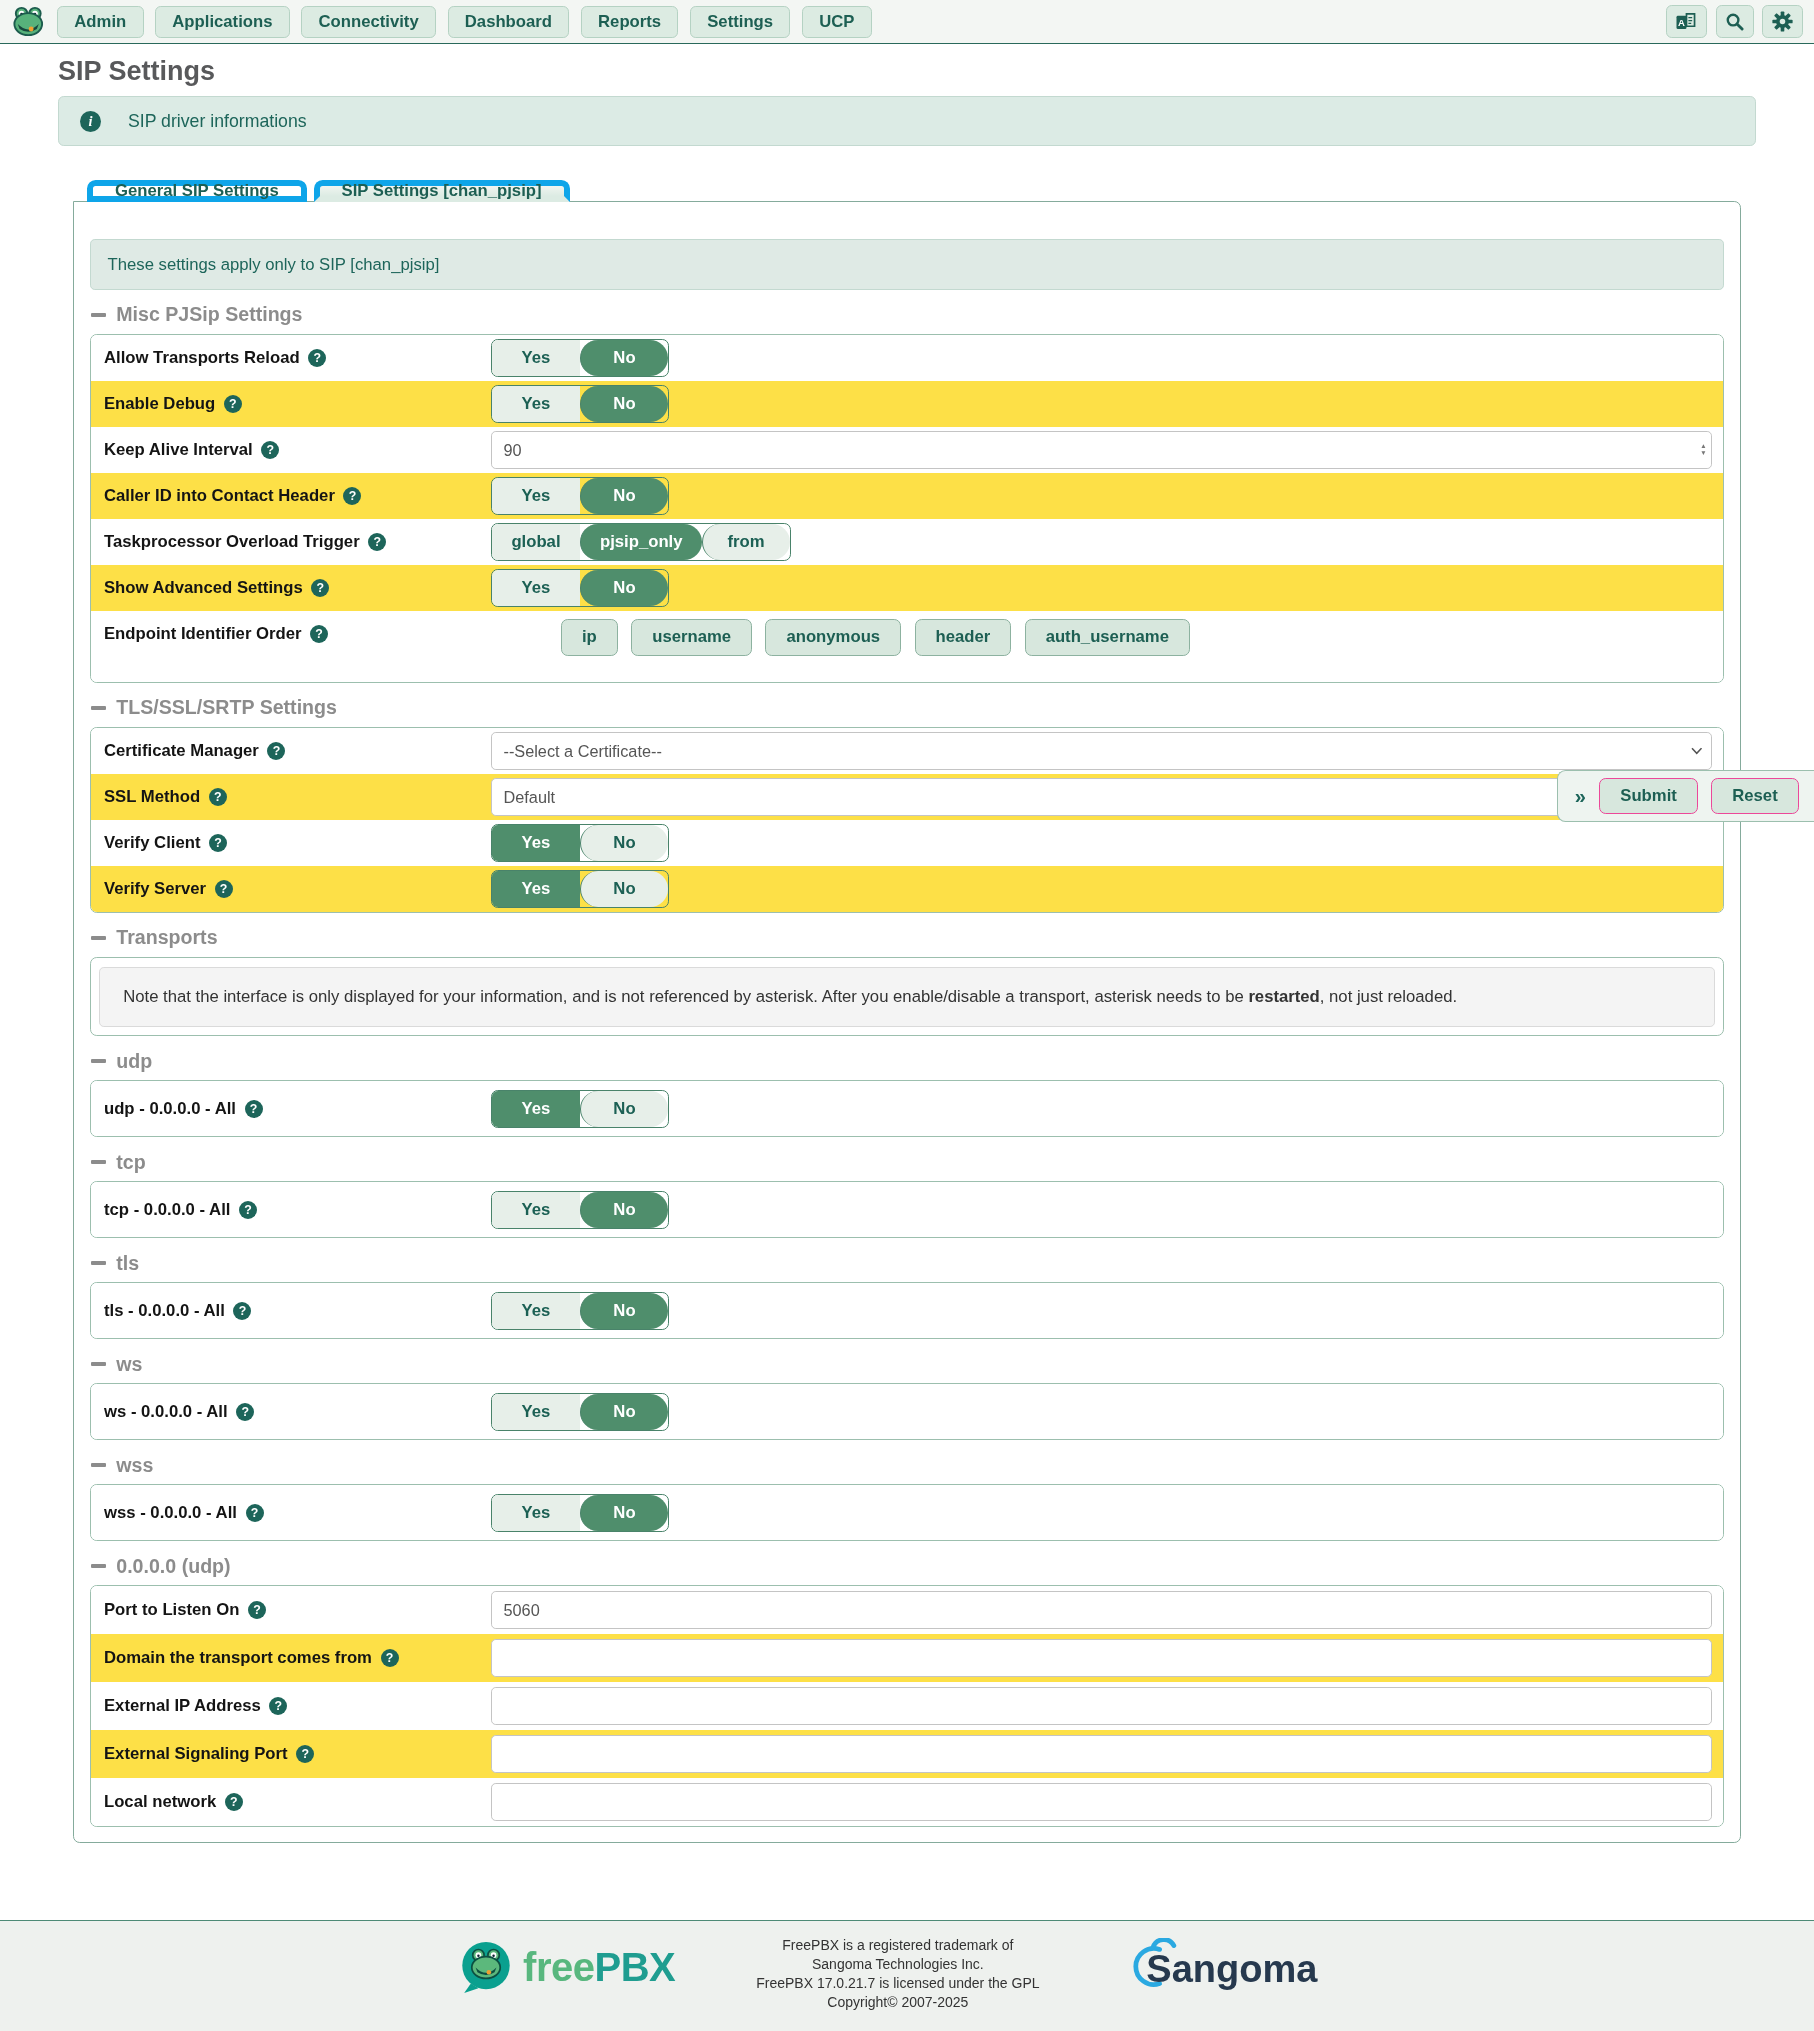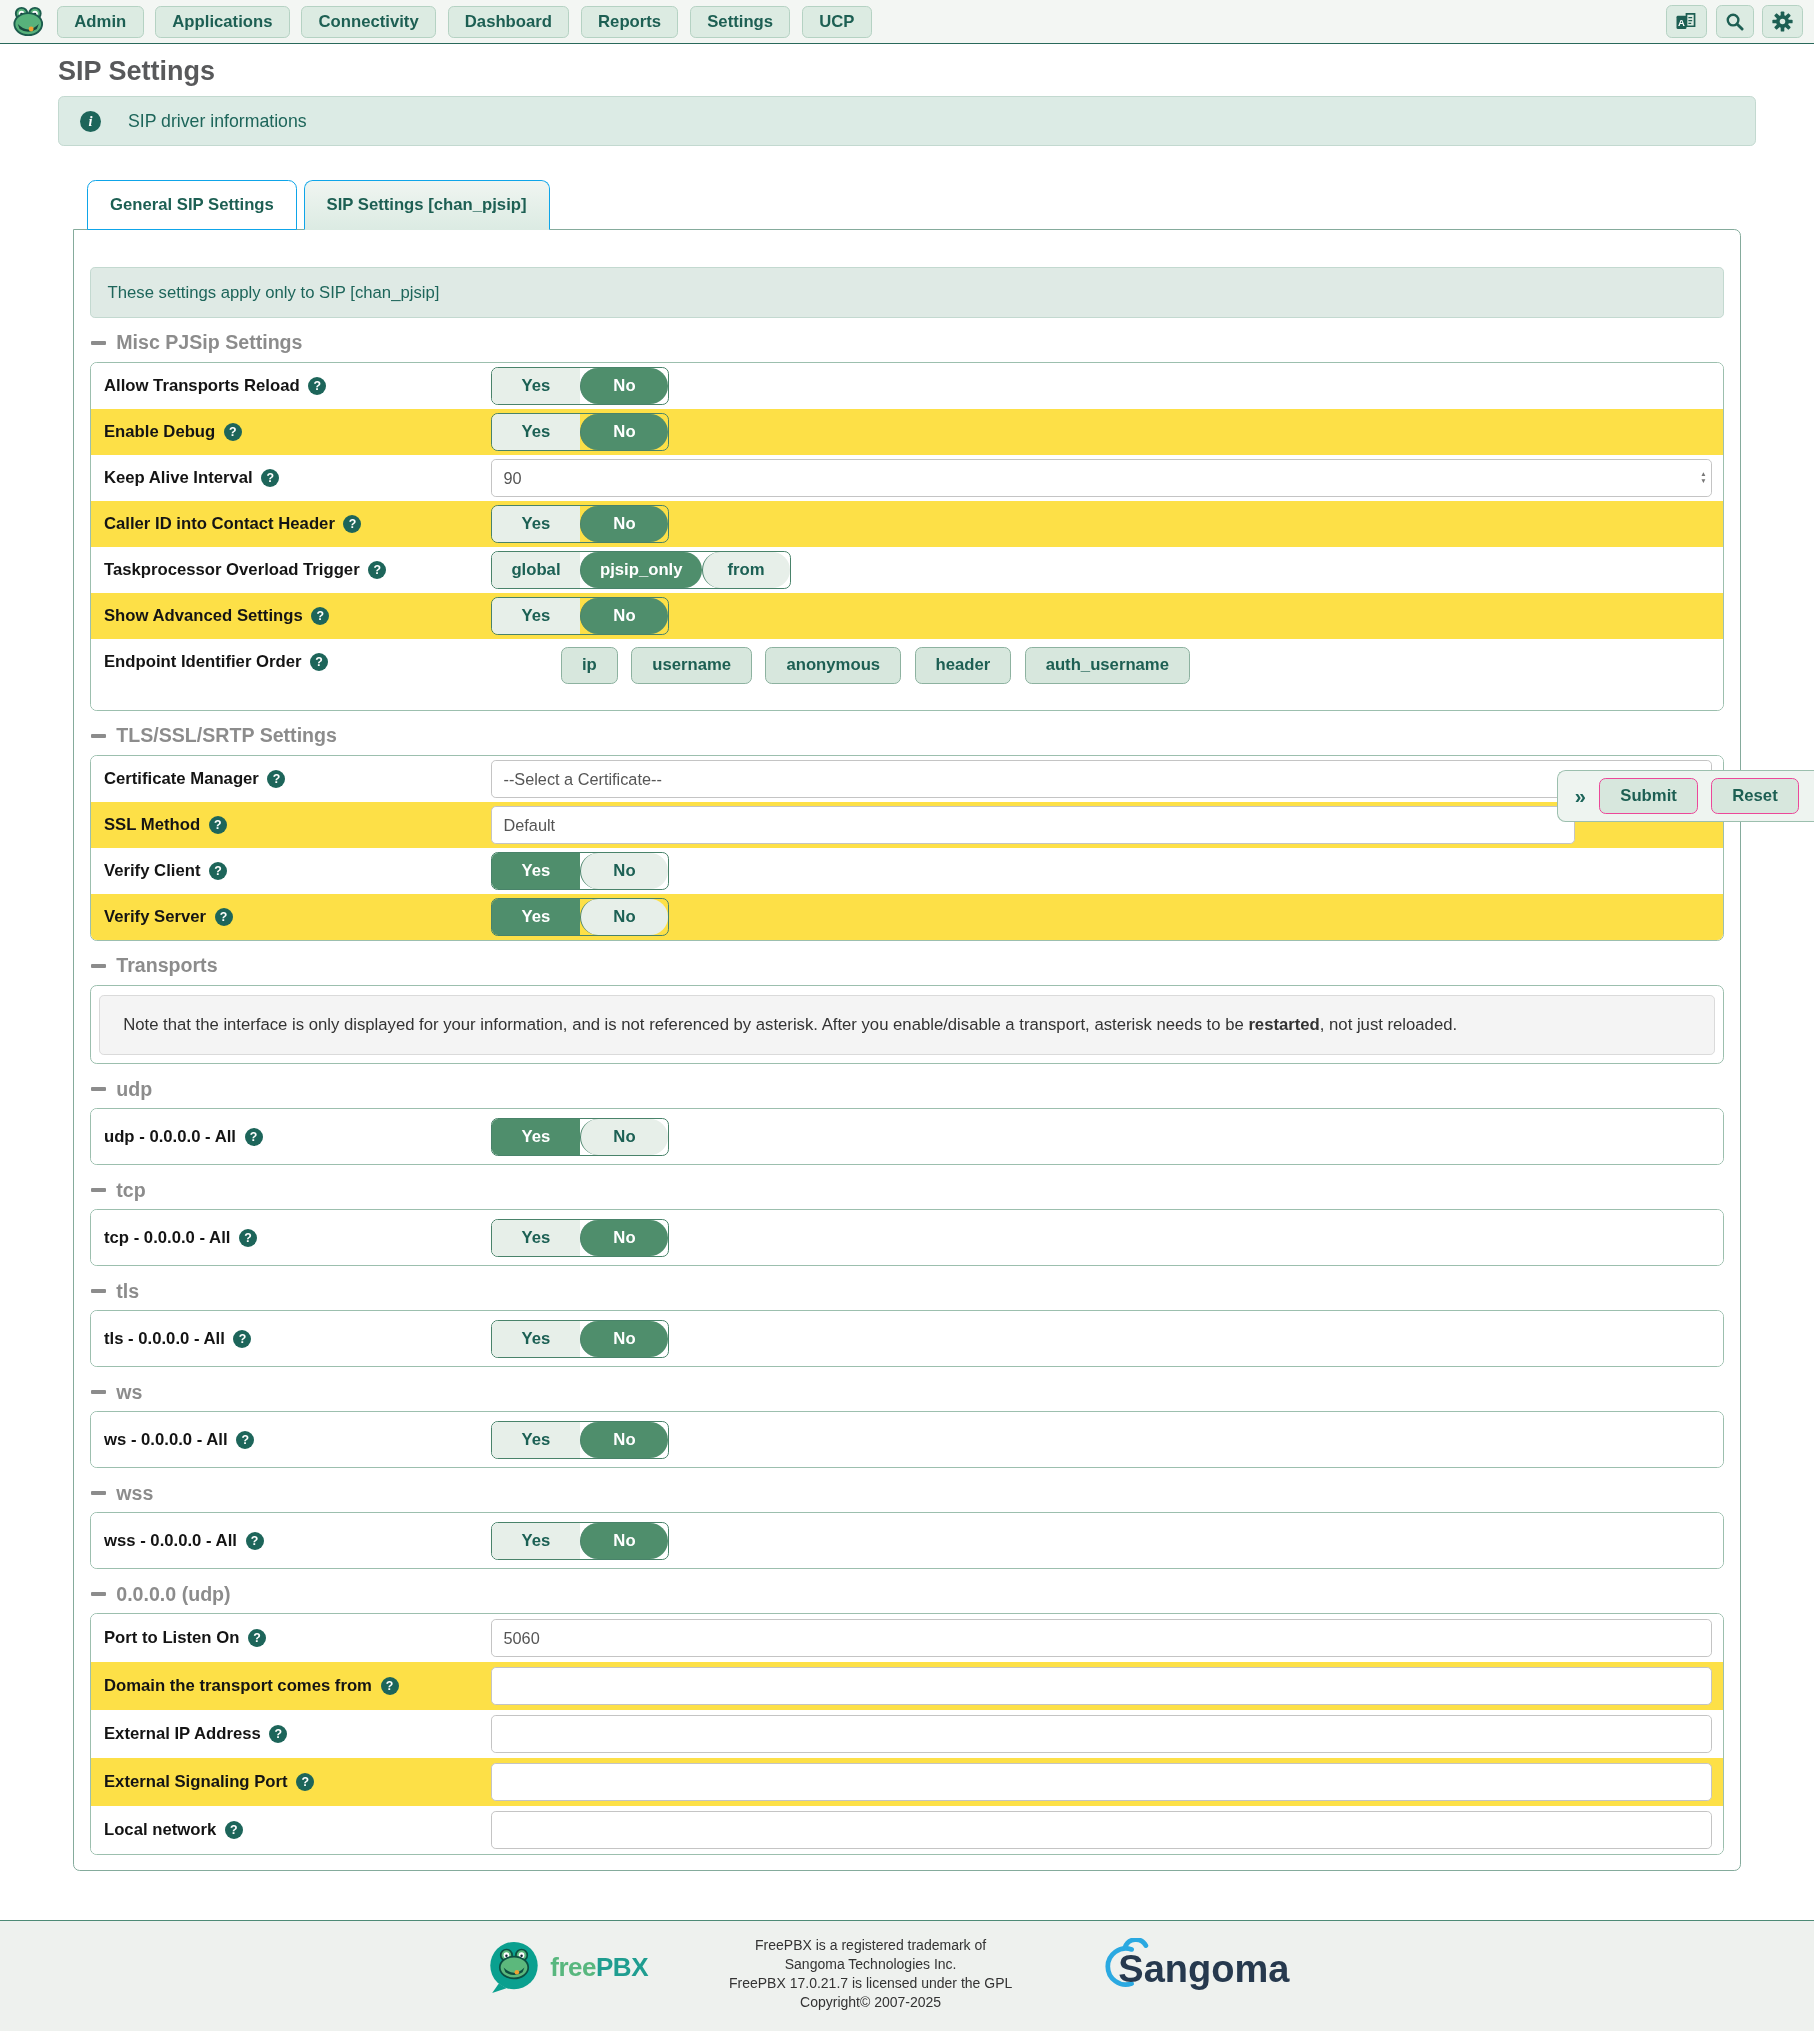--- a/index.html
+++ b/index.html
@@ -17,21 +17,21 @@
   
   .container { margin:0 58px; }
   .page-title { margin:11.5px 0 9.6px 0; font-size:27px; font-weight:bold; color:#58595b; }
   .alert { display:flex; align-items:center; gap:27px; background:#dcebe5; border:1px solid #c3d9d0; border-radius:5.7px;
            height:50px; padding:0 21px; color:#1d655a; font-size:17.7px; }
   .iicon { width:21px; height:21px; border-radius:50%; background:#1d655a; color:#fff; flex:none;
            display:flex; align-items:center; justify-content:center; font:bold italic 14.3px "Liberation Serif", serif; }
 
   
   .tabs { display:flex; gap:6.7px; margin:34px 0 0 29px; position:relative; z-index:2; }
-  .tab { height:50px; padding:0 22px; display:flex; align-items:center; border:1px solid #0ea5e9;
+  .tab { height:22px; padding:0 22px; display:flex; align-items:center; border:6px solid #0ea5e9;
          border-radius:8.6px 8.6px 0 0; font-weight:bold; font-size:16.7px; color:#1d5f53; margin-bottom:-1px; cursor:pointer; }
   .tab.inactive { background:#fff; }
   .tab.active { background:linear-gradient(#f0f5f1,#dcebe3); border-bottom-color:#dcebe3; }
 
   .panel { border:1px solid #85ab9c; border-radius:6.7px; border-top-left-radius:0; background:#fff;
            margin:0 15.3px; padding:13.4px 15.3px 15.3px 15.3px; position:relative; }
   .panel-notice { background:#dfeae5; border:1px solid #c3d9d0; border-radius:4.8px; padding:14.3px 17px;
                   color:#1d655a; font-size:16.7px;margin-top:24px; }
 
   .shead { display:flex; align-items:center; gap:10.5px; margin:13.4px 0 7.6px 1.9px; color:#8c8c8c;
@@ -87,21 +87,21 @@
   
   .notegroup { border:1px solid #9cbfae; border-radius:6.7px; background:#fff; padding:8.6px; }
   .notebox { background:#f4f4f4; border:1px solid #dadada; border-radius:4.8px; padding:19px 23px;
              font-size:16.7px; color:#333; }
 
   
   .footer { position:absolute; bottom:0; left:0; right:0; height:111px; background:#eef1ee;
             border-top:1.9px solid #4d8a76; display:flex; justify-content:center; gap:81px;
             padding-top:13.4px; align-items:flex-start; }
   .fbrand { display:flex; align-items:center; gap:9.6px; margin-top:5.7px; }
-  .fbrand-text { font-size:26px; font-weight:bold; letter-spacing:-0.5px; }
+  .fbrand-text { font-size:40px; font-weight:bold; letter-spacing:-0.5px; }
   .fbrand-text .free { color:#58b77e; } .fbrand-text .pbx { color:#1f9d90; }
   .ftext { text-align:center; font-size:14px; line-height:1.34; color:#333; margin-top:1.9px; }
   .sangoma { margin-top:3.8px; }
 </style>
 </head>
 <body>
 
 <div class="nav">
   <div class="nav-logo">
     <svg width="32.5" height="32.5" viewBox="0 0 34 34">

